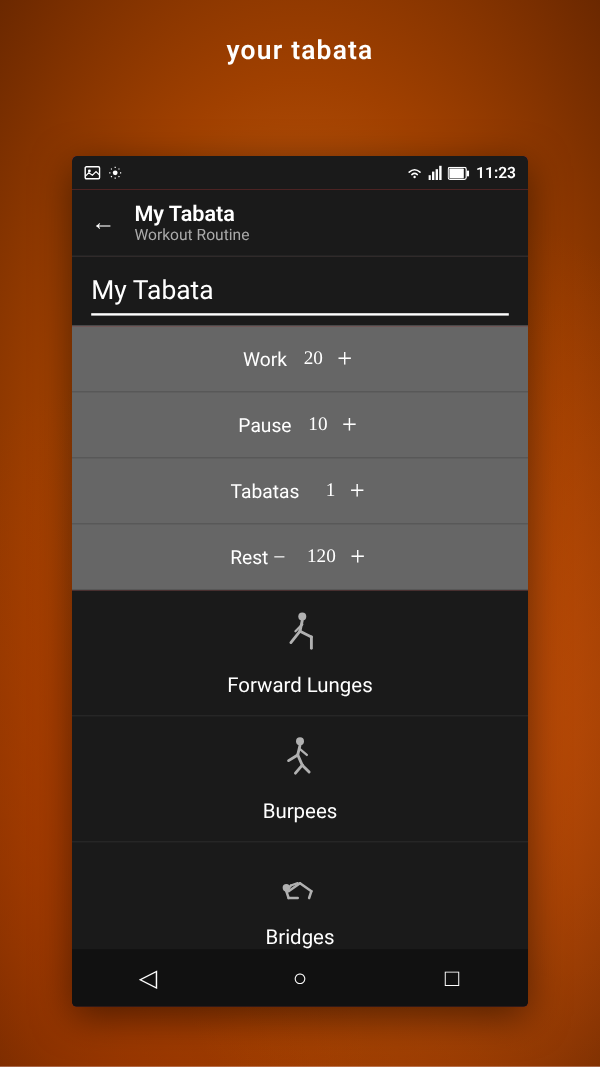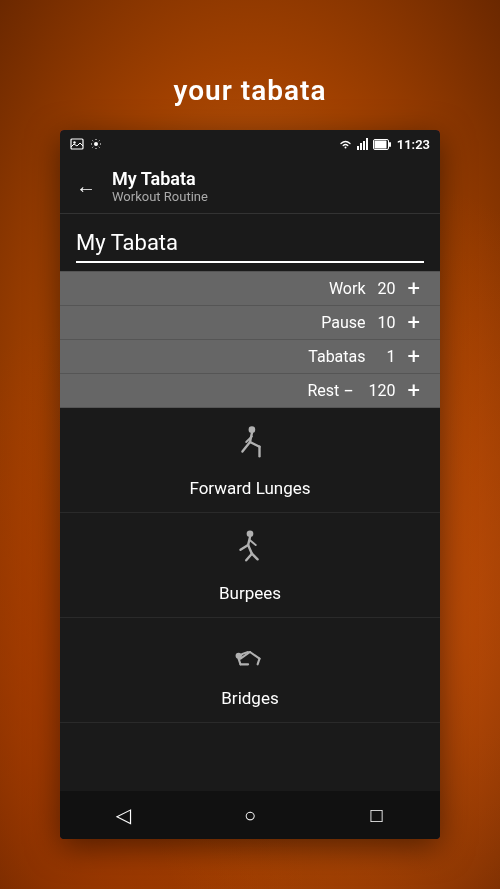--- a/index.html
+++ b/index.html
@@ -38,25 +38,24 @@
 
     .hero-title {
       font-size: 42px;
       font-weight: 900;
       color: #ffffff;
       letter-spacing: 2px;
       text-shadow: 2px 2px 4px rgba(0,0,0,0.4);
     }
 
     .hero-subtitle {
-      font-size: 28px;
+      font-size: 22px;
       font-weight: 600;
       color: #ffffff;
       letter-spacing: 1px;
-      margin-top: 44px;
     }
 
     .phone-container {
       position: absolute;
       top: 130px;
       left: 60px;
       right: 60px;
       bottom: 50px;
       z-index: 3;
       border-radius: 4px;
@@ -145,35 +144,36 @@
     }
 
     
     .settings-section {
       background: #666;
     }
 
     .setting-row {
       display: flex;
       align-items: center;
-      justify-content: flex-end;
-      padding: 4px 16px;
+      justify-content: center;
+      padding: 14px 16px;
       border-bottom: 1px solid #555;
     }
 
     .setting-label {
       font-size: 16px;
       color: #fff;
       font-weight: 400;
     }
 
     .setting-controls {
       display: flex;
       align-items: center;
       gap: 8px;
+      font-family: Liberation Serif, serif;
     }
 
     .setting-value {
       font-size: 16px;
       color: #fff;
       min-width: 30px;
       text-align: right;
     }
 
     .setting-minus {

